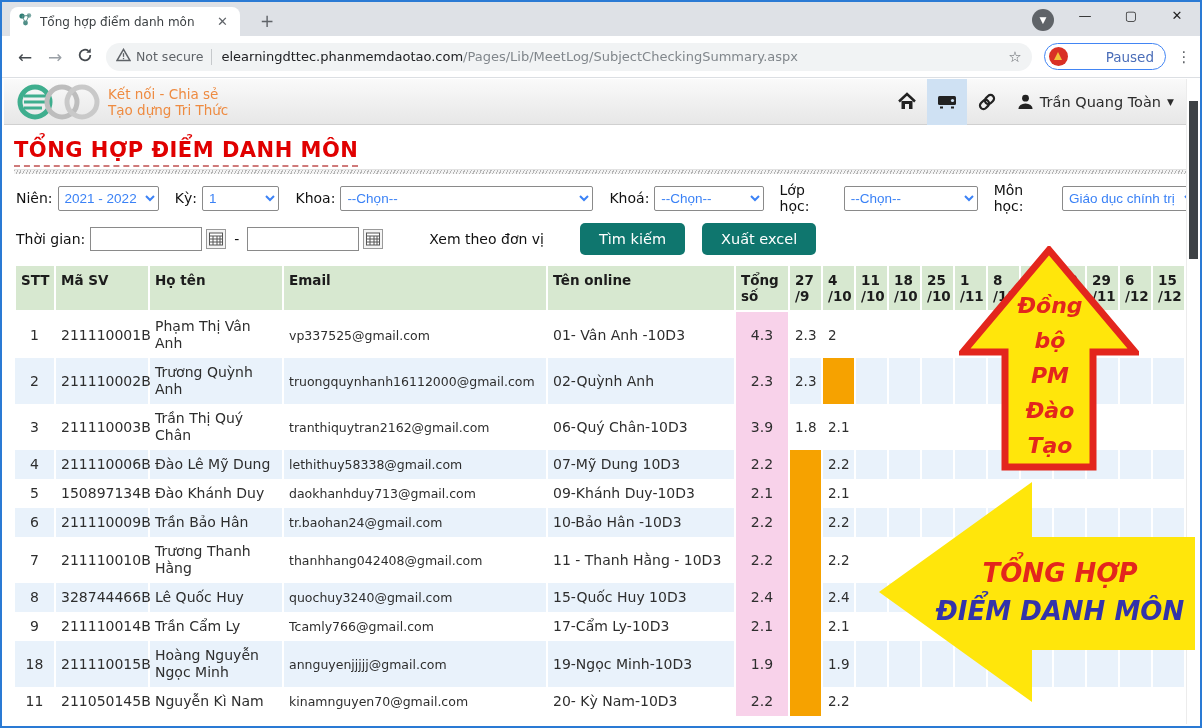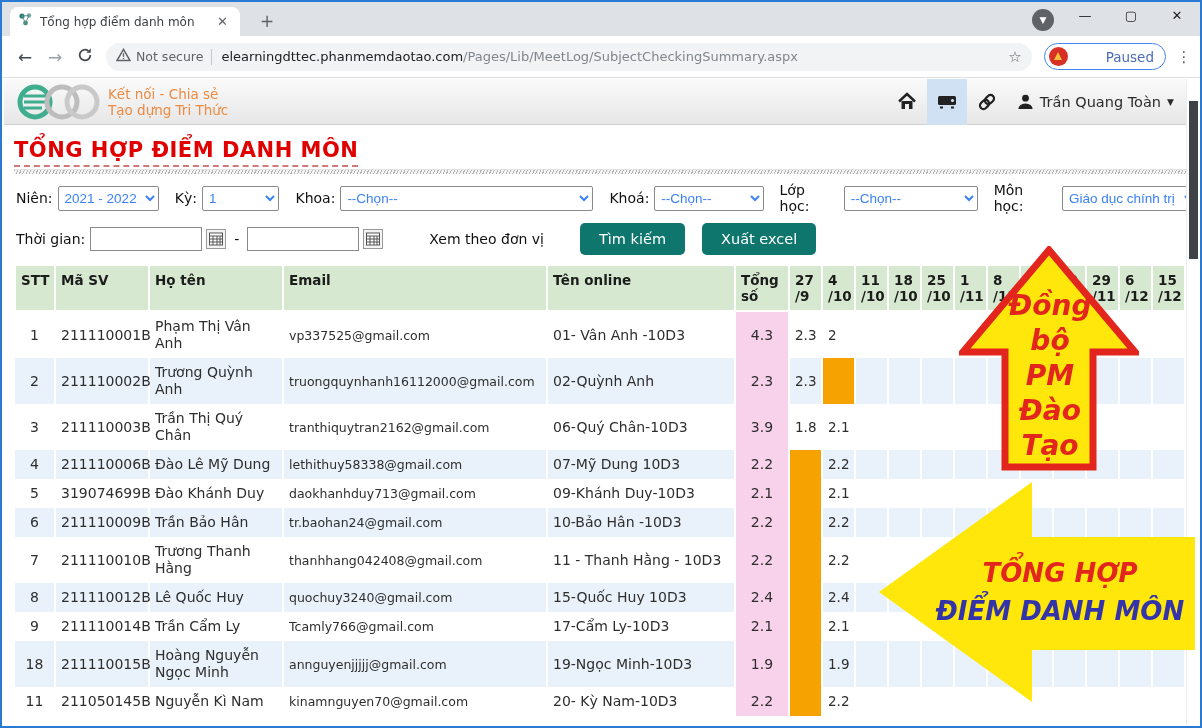--- a/index.html
+++ b/index.html
@@ -76,21 +76,21 @@
   td.orange { background:#f6a200 !important; }
   .colw0{width:40px;} .colw1{width:94px;} .colw2{width:134px;} .colw3{width:264px;} .colw4{width:188px;} .colw5{width:54px;} .colwd{width:33px;}
 
   
   .scrollbar { position:absolute; top:77px; right:2px; bottom:2px; width:12px; background:#fff; border-left:1px solid #ececec; }
   .thumb { position:absolute; top:22px; left:2px; width:9px; height:158px; background:#3f4346; }
 
   
   .overlay { position:absolute; pointer-events:none; }
   .arrow-up-wrap { left:957px; top:244px; width:180px; height:226px; }
-  .arrow-up-text { position:absolute; left:46px; width:90px; top:42px; text-align:center; font-size:28px; font-weight:bold; font-style:italic; color:#e3261d; line-height:35px; }
+  .arrow-up-text { position:absolute; left:46px; width:90px; top:42px; text-align:center; font-size:22px; font-weight:bold; font-style:italic; color:#e3261d; line-height:35px; }
   .arrow-left-wrap { left:853px; top:478px; width:342px; height:224px; }
   .arrow-left-text { position:absolute; left:70px; right:2px; top:74px; text-align:center; font-weight:bold; font-style:italic; font-size:26px; line-height:38px; }
   .alt1 { color:#e3261d; } .alt2 { color:#3333aa; }
 </style>
 </head>
 <body>
 
 <div class="window">
 
   <div class="tabstrip">
@@ -377,21 +377,21 @@
             <td class="dt"></td>
             <td class="dt"></td>
             <td class="dt"></td>
             <td class="dt"></td>
             <td class="dt"></td>
             <td class="dt"></td>
             <td class="dt"></td>
           </tr>
           <tr>
             <td class="stt">5</td>
-            <td class="ma">319074699B</td>
+            <td class="ma">150897134B</td>
             <td class="ten">Đào Khánh Duy</td>
             <td class="email">daokhanhduy713@gmail.com</td>
             <td class="online">09-Khánh Duy-10D3</td>
             <td class="tong">2.1</td>
             <td class="dt orange"></td>
             <td class="dt">2.1</td>
             <td class="dt"></td>
             <td class="dt"></td>
             <td class="dt"></td>
             <td class="dt"></td>
@@ -440,21 +440,21 @@
             <td class="dt"></td>
             <td class="dt"></td>
             <td class="dt"></td>
             <td class="dt"></td>
             <td class="dt"></td>
             <td class="dt"></td>
             <td class="dt"></td>
           </tr>
           <tr class="alt">
             <td class="stt">8</td>
-            <td class="ma">211110012B</td>
+            <td class="ma">328744466B</td>
             <td class="ten">Lê Quốc Huy</td>
             <td class="email">quochuy3240@gmail.com</td>
             <td class="online">15-Quốc Huy 10D3</td>
             <td class="tong">2.4</td>
             <td class="dt orange"></td>
             <td class="dt">2.4</td>
             <td class="dt"></td>
             <td class="dt"></td>
             <td class="dt"></td>
             <td class="dt"></td>

